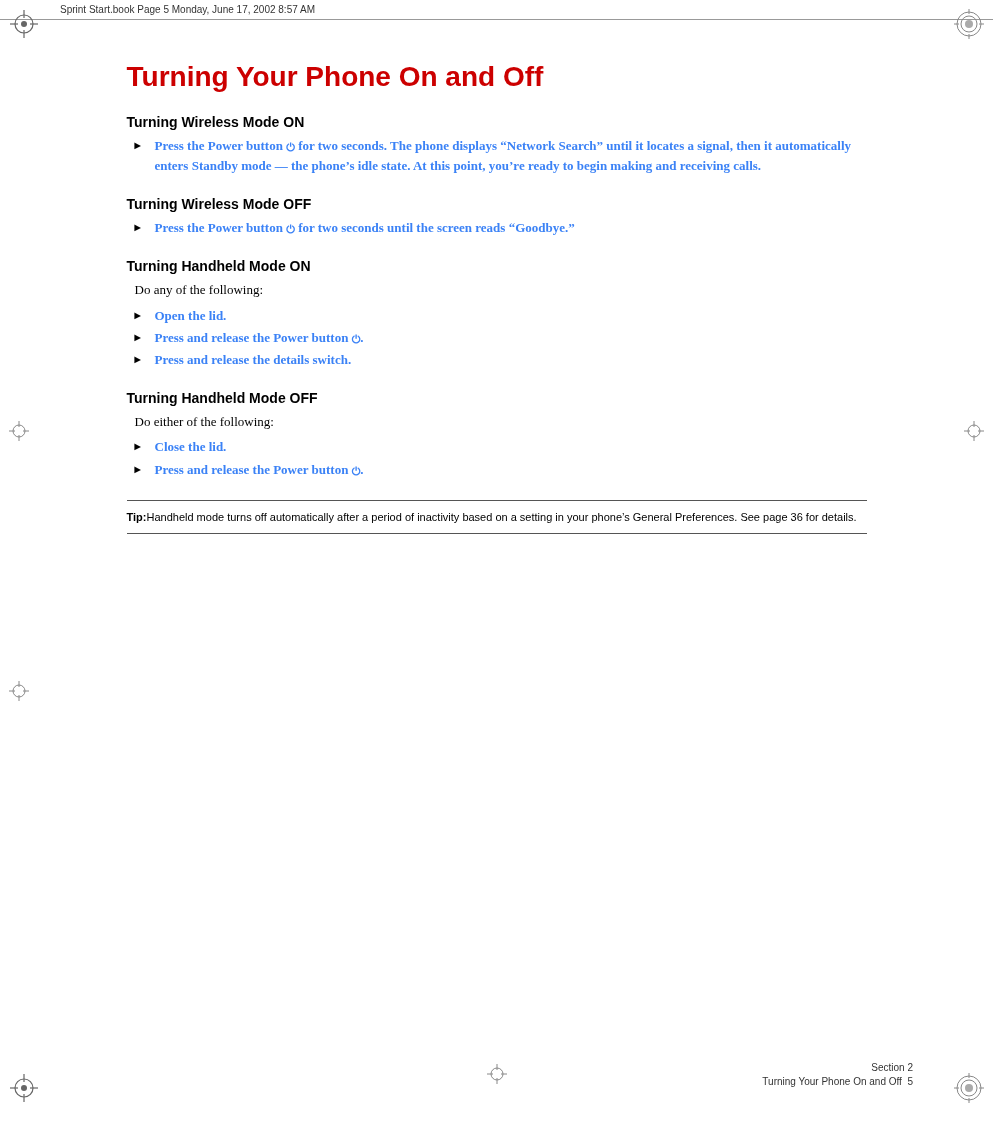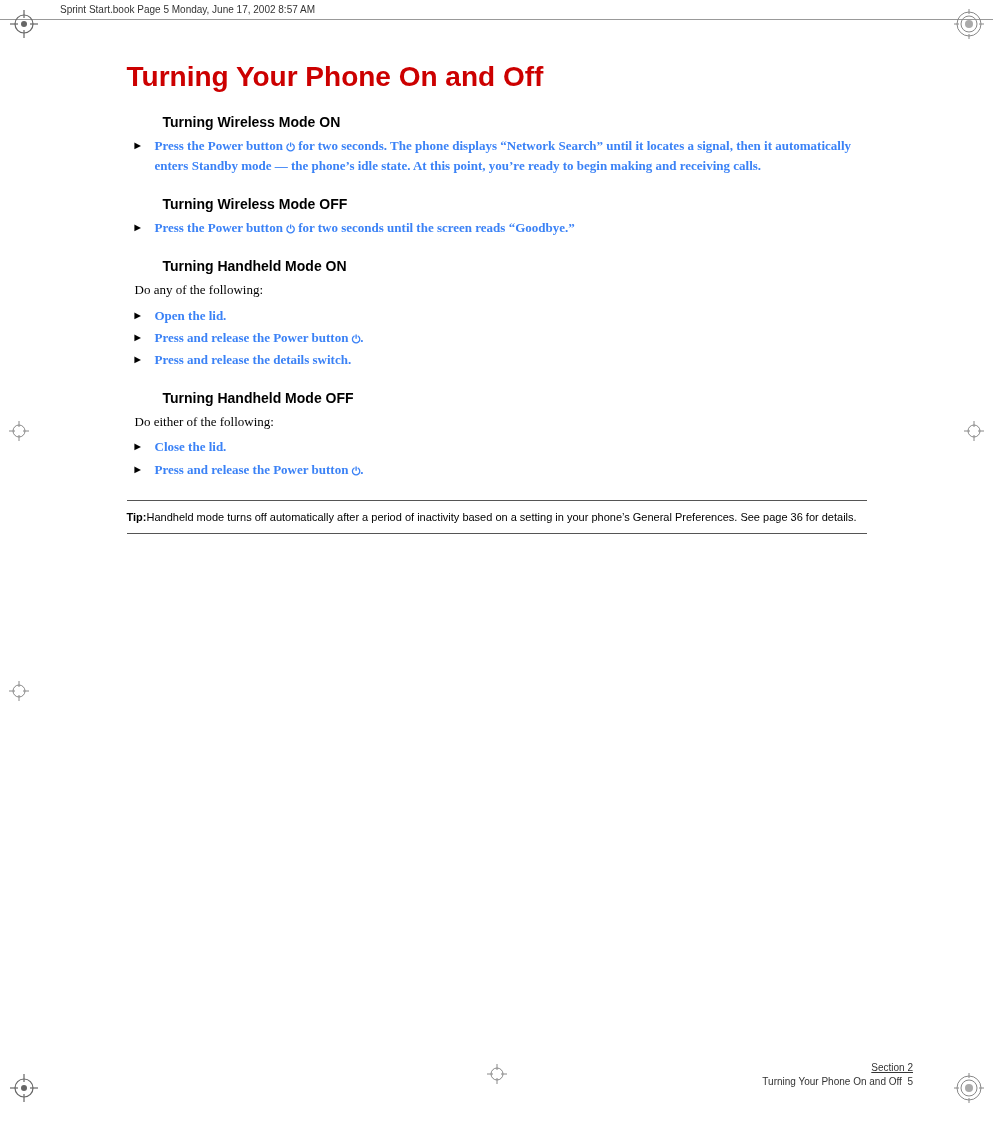--- a/index.html
+++ b/index.html
@@ -100,21 +100,20 @@
       color: #000;
       margin-bottom: 22px;
     }
 
     .section-heading {
       font-size: 14px;
       font-weight: bold;
       color: #000;
       margin-bottom: 6px;
       font-family: Arial, Helvetica, sans-serif;
-      margin-left: 36px;
     }
 
     .section-content {
       margin-bottom: 20px;
     }
 
     .sub-text {
       font-size: 13px;
       line-height: 1.5;
       color: #000;
@@ -181,21 +180,20 @@
       right: 80px;
       text-align: right;
       font-size: 11px;
       font-family: Arial, Helvetica, sans-serif;
       color: #333;
       line-height: 1.4;
     }
 
     .footer-section {
       font-size: 10px;
-      text-decoration: underline;
     }
     .footer-title {
       font-size: 10px;
     }
   </style>
 </head>
 <body>
 
 <div class="page-container">
 

